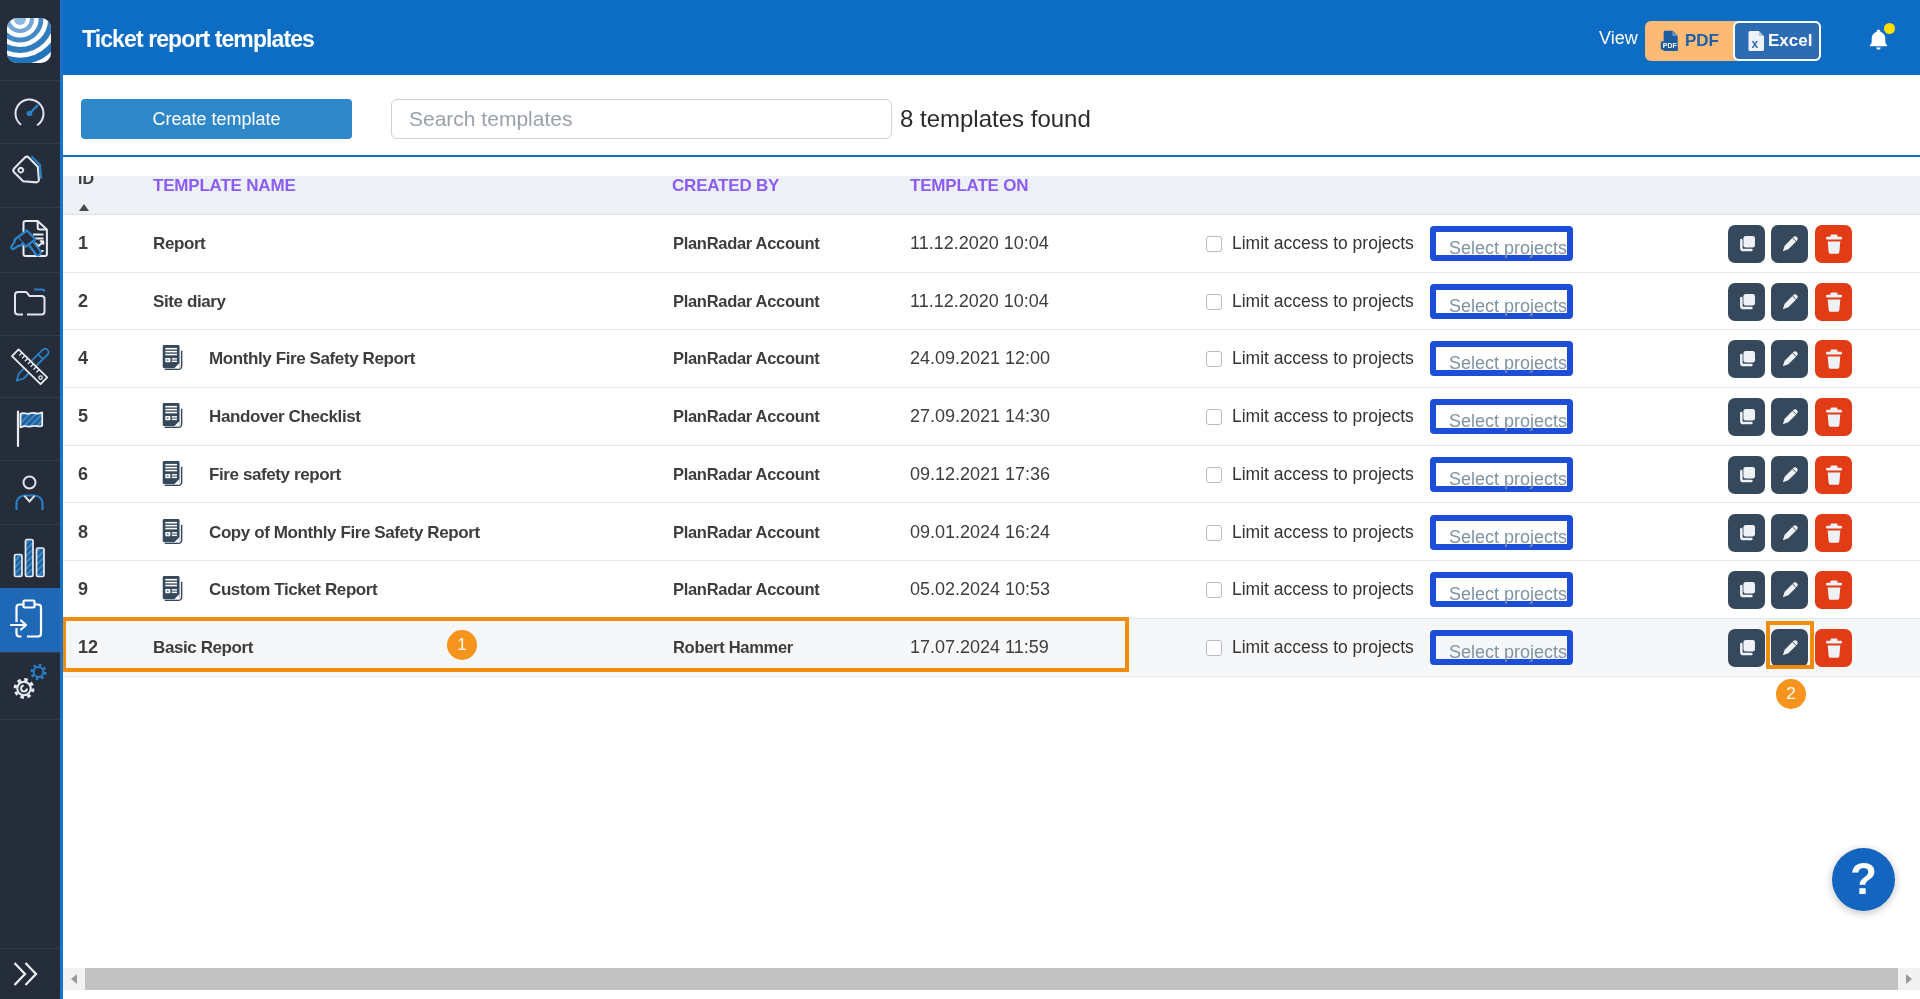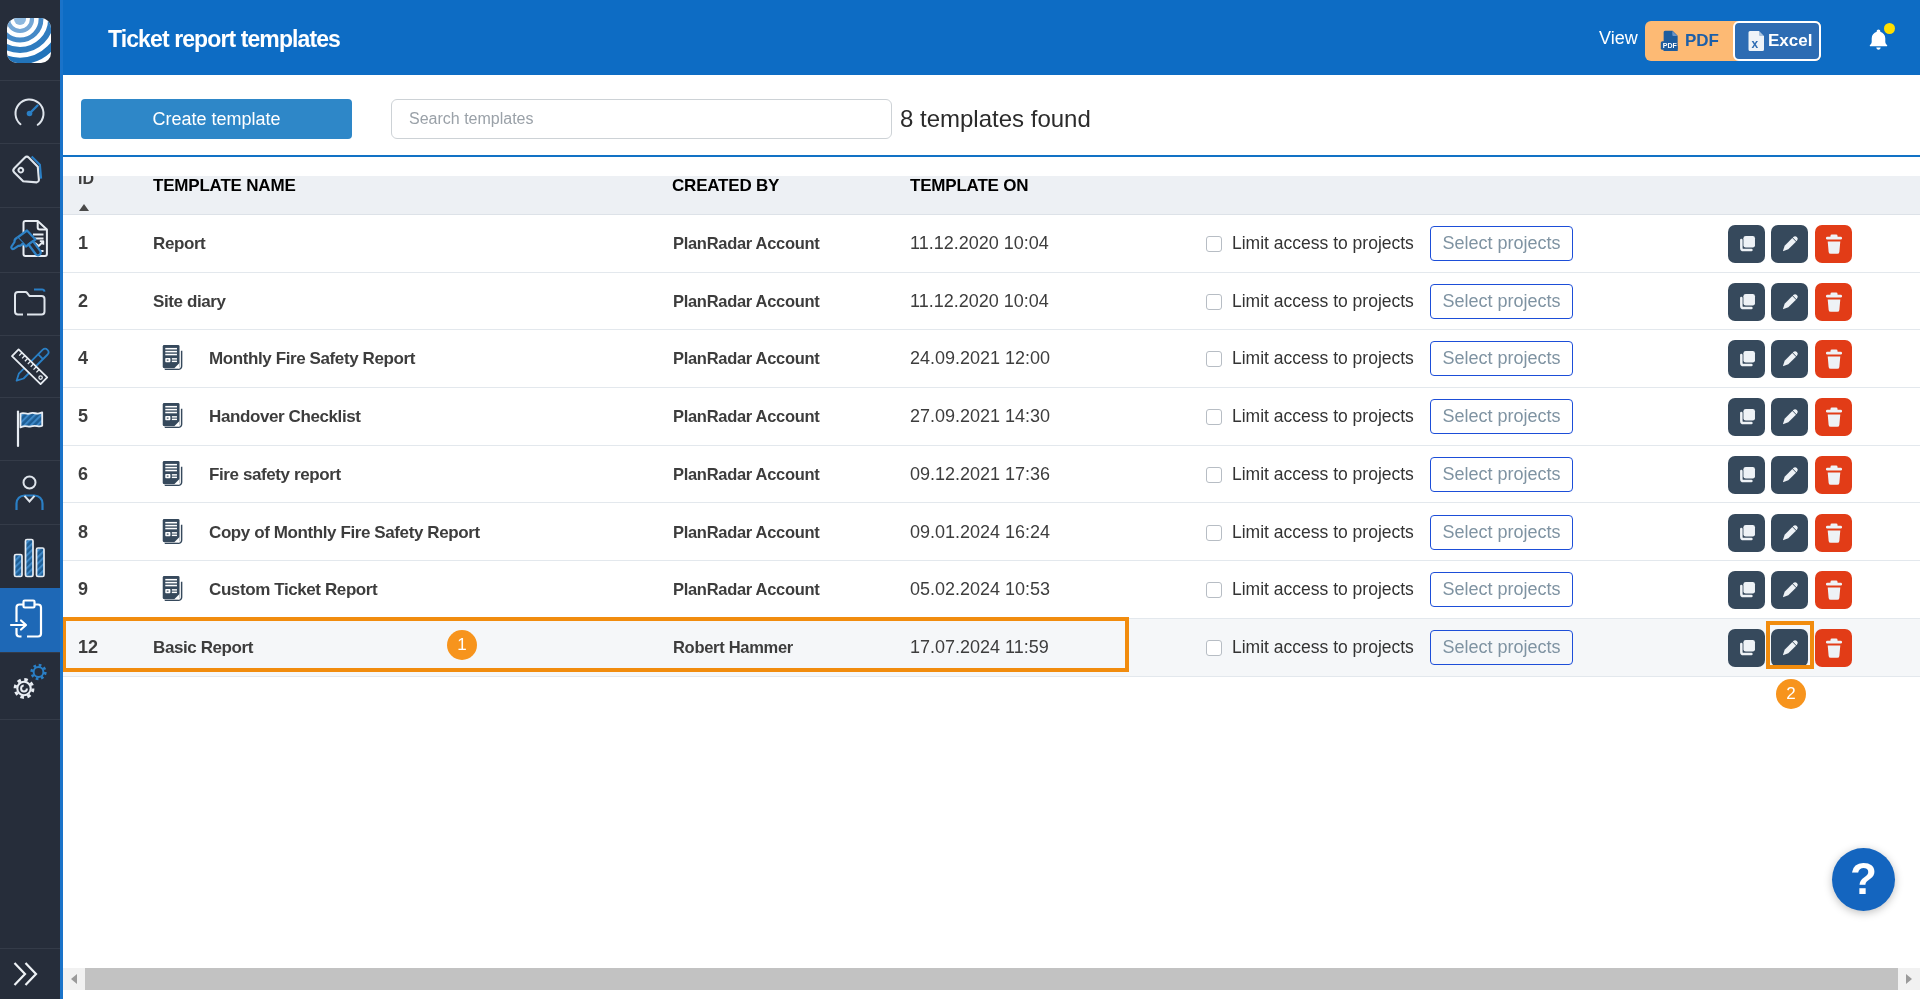--- a/index.html
+++ b/index.html
@@ -1,47 +1,47 @@
 <!DOCTYPE html>
 <html><head>
 <meta charset="utf-8">
 <style>
 html,body{margin:0;padding:0;}
 body{font-family:"Liberation Sans", sans-serif; width:1920px; height:999px; overflow:hidden; background:#fff;}
 #page{position:relative;width:1920px;height:999px;overflow:hidden;background:#fff;}
 .abs{position:absolute;}
 
 #hdr{position:absolute;left:63px;top:0;width:1857px;height:75px;background:#0d6cc4;}
-#title{position:absolute;left:19px;top:0;height:75px;line-height:78px;color:#fff;font-size:23px;font-weight:bold;letter-spacing:-0.9px;margin-left:26px;}
+#title{position:absolute;left:19px;top:0;height:75px;line-height:78px;color:#fff;font-size:23px;font-weight:bold;letter-spacing:-0.9px;}
 #viewlbl{position:absolute;left:1536px;top:0;height:75px;line-height:77px;color:#fff;font-size:18px;}
 #segs{position:absolute;left:1582px;top:21px;width:176px;height:40px;background:#fdba74;border-radius:6px;}
 #seg-pdf{position:absolute;left:0;top:0;width:88px;height:40px;color:#1d5fa8;font-size:17px;font-weight:bold;}
 #seg-xls{position:absolute;left:88px;top:0;width:88px;height:40px;background:#2d6cb3;border:2px solid #fff;border-radius:6px;box-sizing:border-box;color:#fff;font-size:17px;font-weight:bold;}
 
 #btn-create{position:absolute;left:81px;top:99px;width:271px;height:40px;background:#2e87c8;border-radius:4px;color:#fff;font-size:18px;text-align:center;line-height:40px;}
-#search{position:absolute;left:391px;top:99px;width:501px;height:40px;border:1px solid #cdd2d6;border-radius:6px;box-sizing:border-box;color:#9aa1a8;font-size:16px;line-height:38px;padding-left:17px;}
+#search{position:absolute;left:391px;top:99px;width:501px;height:40px;border:1px solid #cdd2d6;border-radius:6px;box-sizing:border-box;color:#9aa1a8;font-size:21px;line-height:38px;padding-left:17px;}
 #found{position:absolute;left:900px;top:99px;height:40px;line-height:40px;color:#2b2b2b;font-size:24px;}
 #bluehr{position:absolute;left:63px;top:155px;width:1857px;height:2px;background:#1272c5;}
 
 #thead{position:absolute;left:62px;top:176px;width:1858px;height:39px;background:#edf0f4;border-bottom:1px solid #dde2e8;box-sizing:border-box;}
-#thead .lbl{position:absolute;top:0px;font-size:17px;font-weight:bold;color:#000000;letter-spacing:-0.2px;}
+#thead .lbl{position:absolute;top:0px;font-size:17px;font-weight:bold;color:#8b5cf6;letter-spacing:-0.2px;}
 #idclip{position:absolute;left:16px;top:0;width:30px;height:10px;overflow:hidden;}
 #idclip div{margin-top:-6px;font-size:16px;font-weight:bold;color:#3e3e3e;}
 #sortarr{position:absolute;left:17px;top:28px;width:0;height:0;border-left:5px solid transparent;border-right:5px solid transparent;border-bottom:7px solid #4a4a4a;}
 
 .row{position:absolute;left:62px;width:1858px;height:58px;border-bottom:1px solid #e3e8ed;box-sizing:border-box;font-size:18px;color:#3d3d3d;}
 .rid{position:absolute;left:16px;top:0;height:57px;line-height:57px;font-weight:bold;}
 .rname{position:absolute;left:91px;top:0;height:57px;line-height:57px;font-weight:bold;font-size:17px;letter-spacing:-0.4px;}
 .rname2{position:absolute;left:147px;top:0;height:57px;line-height:57px;font-weight:bold;font-size:17px;letter-spacing:-0.4px;}
 .dicon{position:absolute;left:100px;top:14px;}
 .rby{position:absolute;left:611px;top:0;height:57px;line-height:57px;font-weight:bold;font-size:16.5px;letter-spacing:-0.3px;}
 .ron{position:absolute;left:848px;top:0;height:57px;line-height:57px;}
 .rcb{position:absolute;left:1144px;top:21px;width:14px;height:14px;border:1px solid #b7bdc4;border-radius:3px;background:#fff;}
 .rlb{position:absolute;left:1170px;top:0;height:57px;line-height:57px;color:#333;font-size:17.5px;}
-.rsel{position:absolute;left:1368px;top:11px;width:143px;height:35px;border:1px solid #1d4ed8;border-radius:4px;box-sizing:border-box;text-align:center;line-height:33px;color:#7f93a2;}
+.rsel{position:absolute;left:1368px;top:11px;width:143px;height:35px;border:6px solid #1d4ed8;border-radius:4px;box-sizing:border-box;text-align:right;line-height:33px;color:#7f93a2;}
 .abtn{position:absolute;top:10px;width:37px;height:38px;border-radius:7px;background:#36495c;}
 .abtn svg{position:absolute;left:50%;top:50%;transform:translate(-50%,-50%);}
 .bcopy{left:1666px;}
 .bedit{left:1709px;}
 .bdel{left:1753px;background:#e23c17;}
 
 #sidebar{position:absolute;left:0;top:0;width:60px;height:999px;background:#262d3a;border-right:3px solid #1a73c9;box-sizing:content-box;}
 .sep{position:absolute;left:0;width:60px;height:1px;background:#343b48;}
 
 #help{position:absolute;left:1832px;top:848px;width:63px;height:63px;border-radius:50%;background:#1465bf;color:#fff;font-size:44px;font-weight:bold;text-align:center;line-height:61px;box-shadow:0 2px 8px rgba(0,0,0,0.25);}

